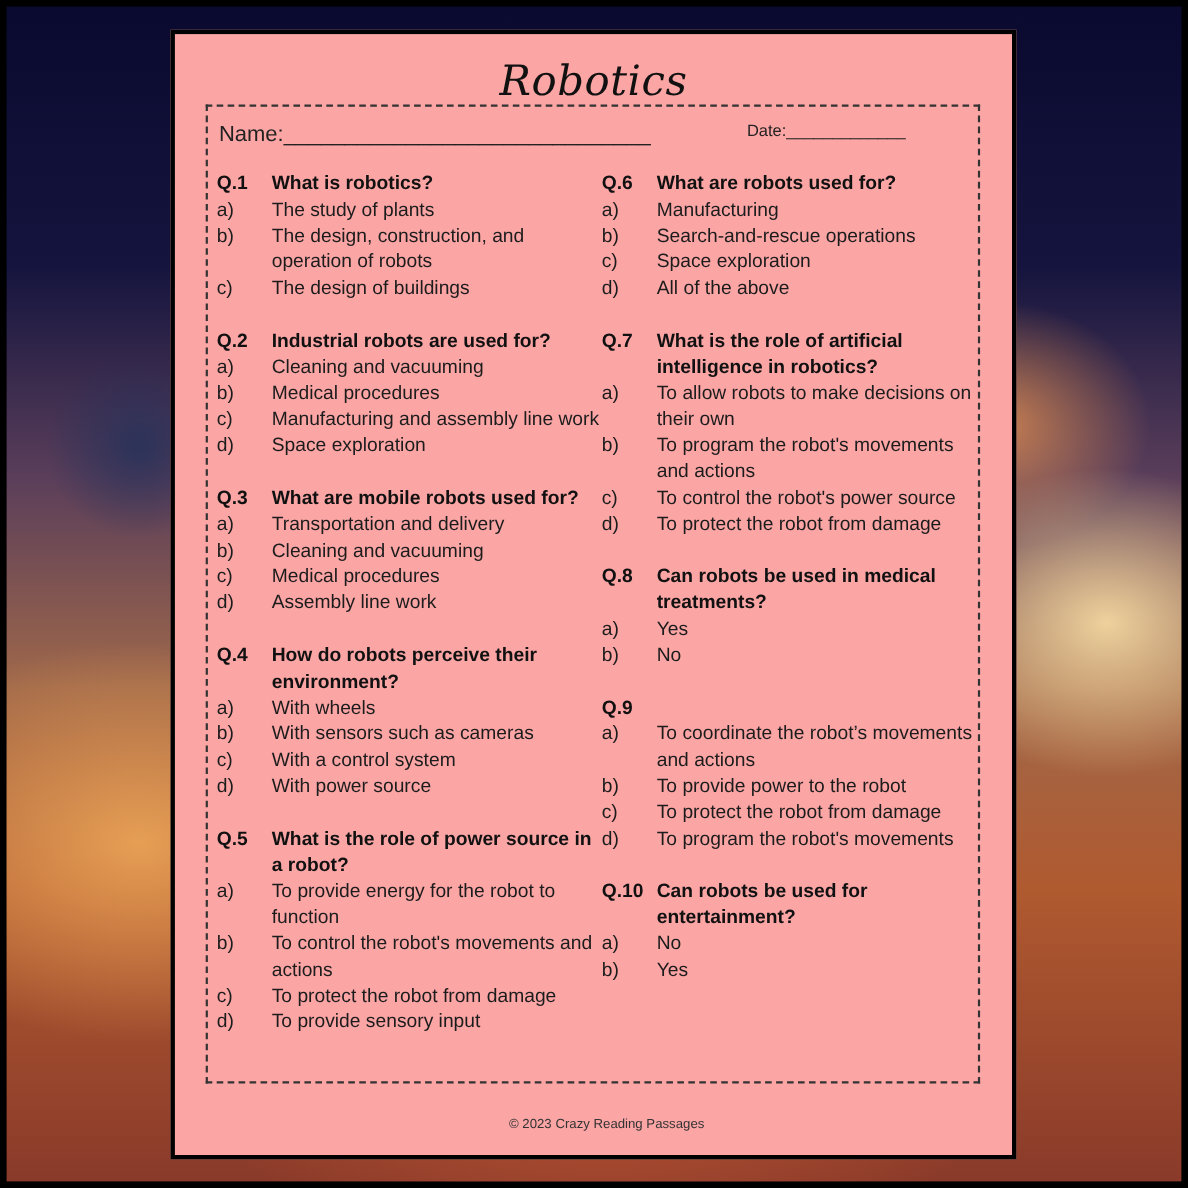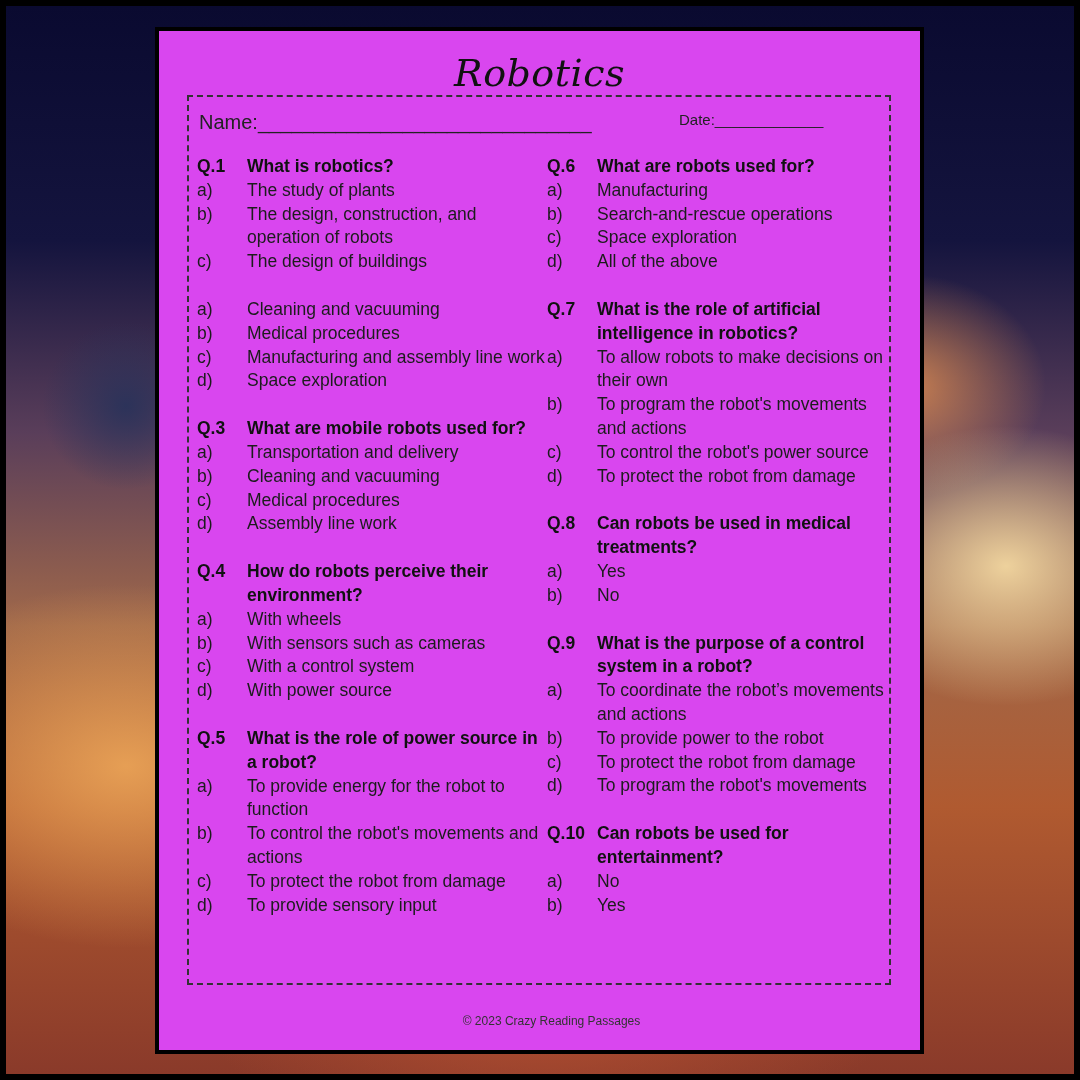--- a/index.html
+++ b/index.html
@@ -13,21 +13,21 @@
     background:
       radial-gradient(ellipse 120px 120px at 120px 400px, rgba(40,50,90,0.9), rgba(40,50,90,0) 70%),
       radial-gradient(ellipse 260px 200px at 1000px 560px, rgba(255,230,170,0.85), rgba(255,200,120,0) 70%),
       radial-gradient(ellipse 200px 160px at 900px 380px, rgba(255,160,80,0.7), rgba(255,140,60,0) 70%),
       radial-gradient(ellipse 380px 260px at 120px 760px, rgba(240,170,90,0.85), rgba(200,110,50,0) 70%),
       radial-gradient(ellipse 500px 200px at 540px 1000px, rgba(180,80,50,0.9), rgba(150,60,40,0) 70%),
       linear-gradient(180deg, #0a0a30 0%, #14143e 22%, #5a3e5a 40%, #a0684a 58%, #b05a30 75%, #8a3a2a 100%);
   }
   .page {
     position:absolute; left:155px; top:27px; width:761px; height:1019px;
-    background:#d946ef; border:4px solid #000;
+    background:#fca5a5; border:4px solid #000;
   }
   .title {
     position:absolute; left:0; right:0; top:20px; text-align:center;
     font-family:"DejaVu Serif", serif; font-style:italic; font-size:38px; color:#111;
     letter-spacing:0.5px;
   }
   .box {
     position:absolute; left:28px; top:64px; width:704px; height:890px;
     border:2px dashed #333; box-sizing:border-box;
   }
@@ -73,20 +73,24 @@
           <div class="row">
             <span class="lbl">b)</span>
             <span class="txt">The design, construction, and operation of robots</span>
           </div>
           <div class="row">
             <span class="lbl">c)</span>
             <span class="txt">The design of buildings</span>
           </div>
         </div>
         <div class="q">
+          <div class="row qhead">
+            <span class="lbl">Q.2</span>
+            <span class="txt">Industrial robots are used for?</span>
+          </div>
           <div class="row">
             <span class="lbl">a)</span>
             <span class="txt">Cleaning and vacuuming</span>
           </div>
           <div class="row">
             <span class="lbl">b)</span>
             <span class="txt">Medical procedures</span>
           </div>
           <div class="row">
             <span class="lbl">c)</span>
@@ -219,21 +223,20 @@
             <span class="txt">Yes</span>
           </div>
           <div class="row">
             <span class="lbl">b)</span>
             <span class="txt">No</span>
           </div>
         </div>
         <div class="q">
           <div class="row qhead">
             <span class="lbl">Q.9</span>
-            <span class="txt">What is the purpose of a control system in a robot?</span>
           </div>
           <div class="row">
             <span class="lbl">a)</span>
             <span class="txt">To coordinate the robot’s movements and actions</span>
           </div>
           <div class="row">
             <span class="lbl">b)</span>
             <span class="txt">To provide power to the robot</span>
           </div>
           <div class="row">

